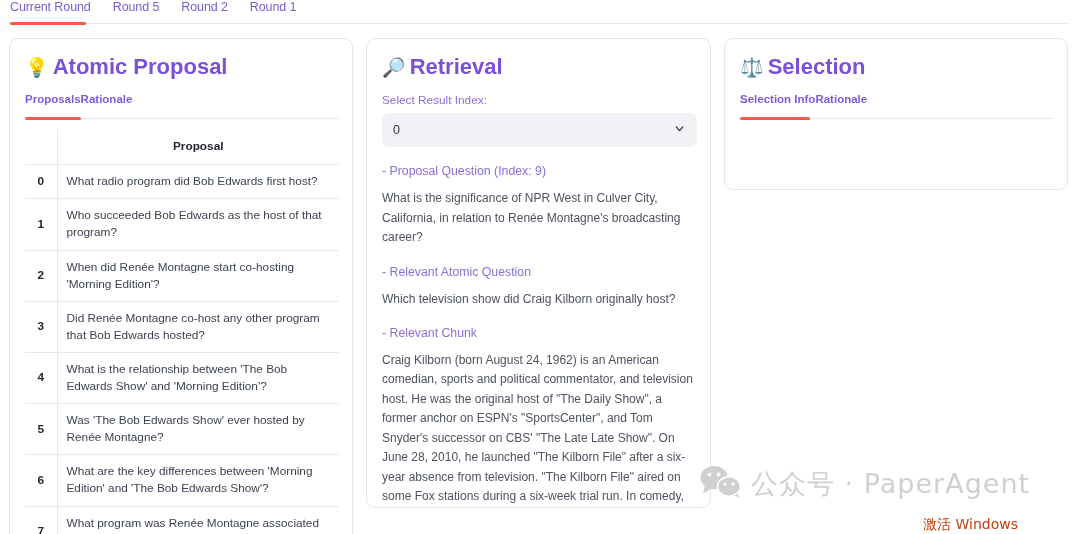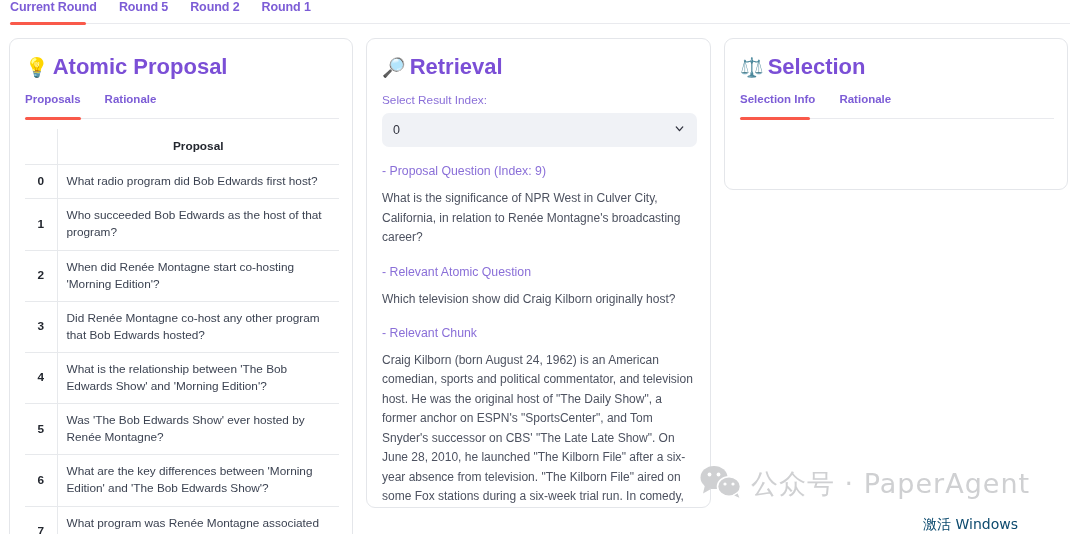--- a/index.html
+++ b/index.html
@@ -17,21 +17,21 @@
     position: absolute;
     left: 0; top: 0;
     width: 1080px; height: 26px;
     display: flex;
     align-items: flex-start;
     gap: 22px;
     padding-left: 10px;
   }
   #round-tabs .rtab {
     font-size: 12.5px;
-    font-weight: bold;
+    font-weight: normal;
     color: #7c5cd6;
     padding-bottom: 8px;
     white-space: nowrap;
     cursor: pointer;
     letter-spacing: -0.1px;
   }
   #round-tabs-rule {
     position: absolute;
     left: 10px; top: 23px;
     width: 1060px; height: 1px;
@@ -71,21 +71,21 @@
     white-space: nowrap;
   }
   .card-title .t-emoji {
     font-size: 19px;
     line-height: 1;
     font-family: "DejaVu Sans", sans-serif;
   }
 
   
   .subtabs { position: relative; height: 26px; }
-  .subtabs-row { display: flex; gap: 24px; }
+  .subtabs-row { display: flex; gap: 0; }
   .subtab {
     font-size: 11.5px;
     font-weight: bold;
     color: #7c5cd6;
     cursor: pointer;
     white-space: nowrap;
   }
   .subtabs-rule {
     position: absolute;
     left: 0; bottom: 0;
@@ -198,21 +198,21 @@
   #watermark .wm-text {
     font-size: 27px;
     white-space: nowrap;
     font-family: "DejaVu Sans", sans-serif;
     letter-spacing: 1px;
   }
   #win-activate {
     position: absolute;
     left: 923px; top: 516px;
     font-size: 14px;
-    color: #0c4a6e;
+    color: #c2410c;
     white-space: nowrap;
     font-family: "DejaVu Sans", sans-serif;
     pointer-events: none;
     user-select: none;
   }
 </style>
 </head>
 <body>
 
 <div id="round-tabs">

